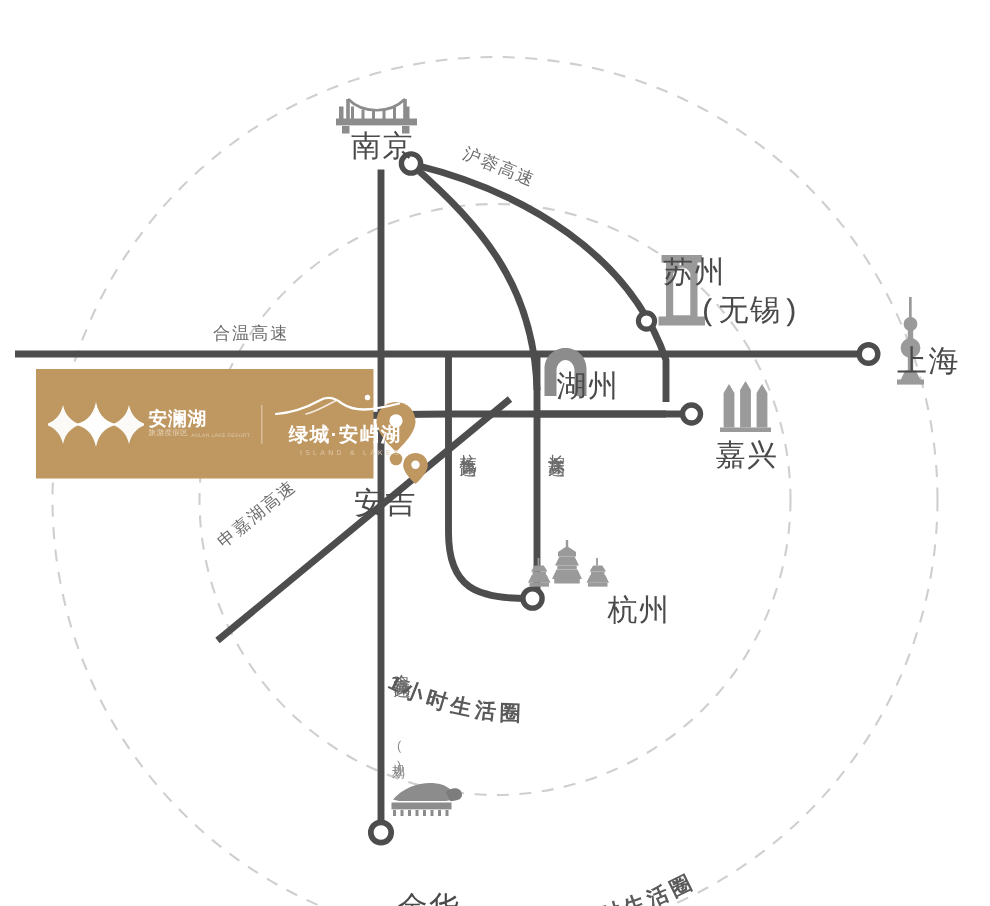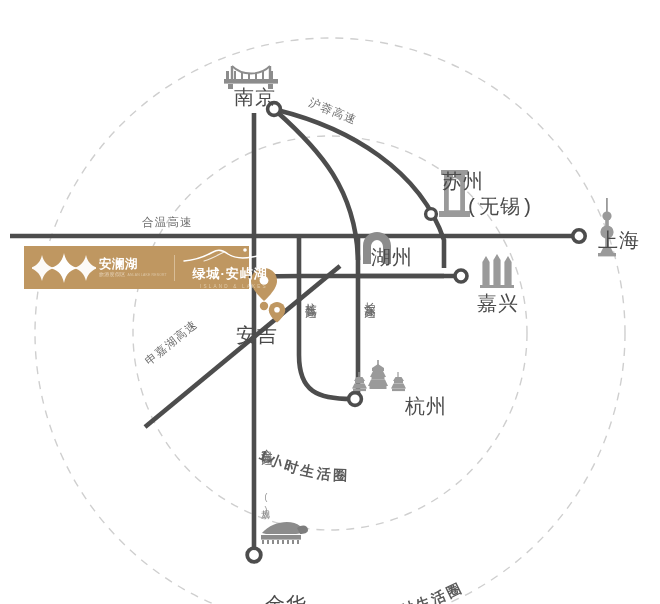--- a/index.html
+++ b/index.html
@@ -33,21 +33,21 @@
     font-weight: bold;
     font-family: "Liberation Sans", "DejaVu Sans", sans-serif;
     letter-spacing: 3px;
   }
   
   #logo-banner {
     position: absolute;
     left: 24px;
     top: 246px;
     width: 225px;
-    height: 43px;
+    height: 73px;
     background: #bf9761;
     display: flex;
     align-items: center;
     box-sizing: border-box;
     padding: 0 8px;
   }
   .brand-left {
     display: flex;
     align-items: center;
     flex: 0 0 auto;

